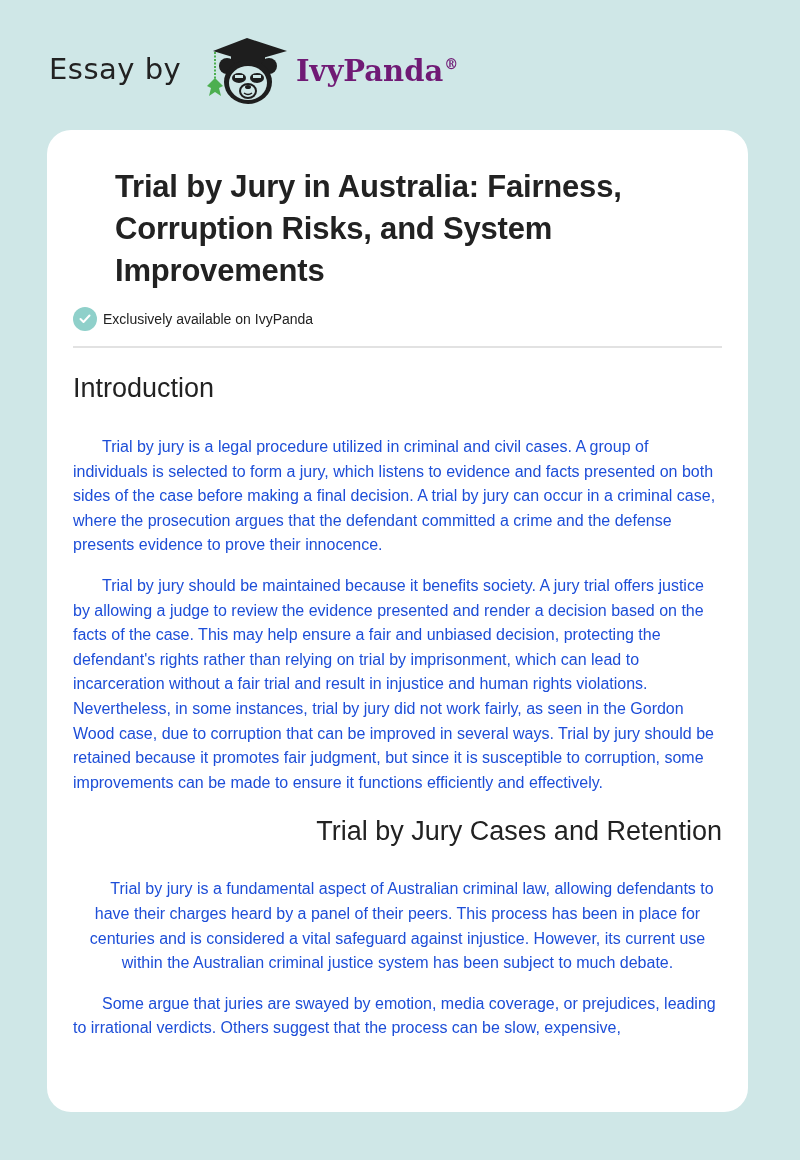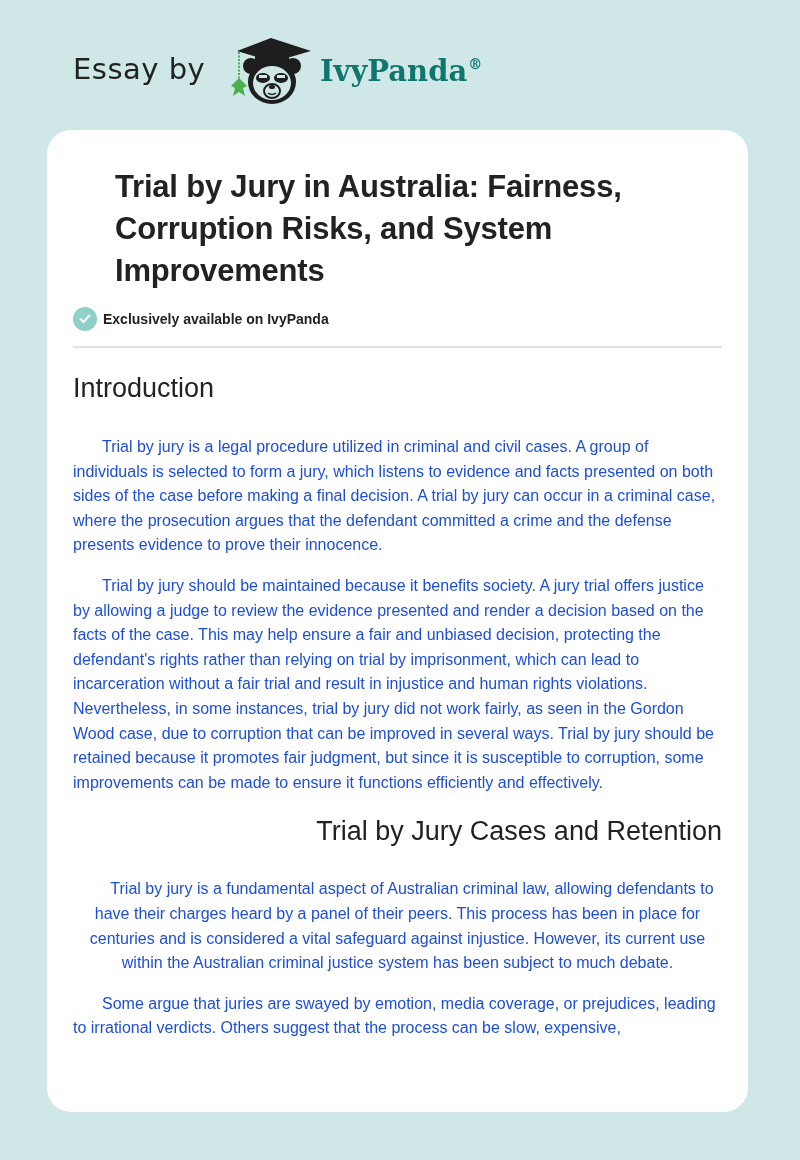--- a/index.html
+++ b/index.html
@@ -1,27 +1,27 @@
 <!DOCTYPE html>
 <html><head>
 <meta charset="utf-8">
 <style>
   * { box-sizing: border-box; margin: 0; padding: 0; }
   html, body { width: 800px; height: 1160px; overflow: hidden; }
   body { background: #cfe7e7; font-family: "Liberation Sans", sans-serif; color: #222; position: relative; }
-  .header { position: absolute; left: 0; top: 0; width: 697px; height: 130px; margin-left: 24px; }
+  .header { position: absolute; left: 0; top: 0; width: 697px; height: 130px; }
   .essay-by { position: absolute; left: 49px; top: 52px; font-family: "DejaVu Sans", sans-serif; font-size: 29px; color: #222; letter-spacing: 0.5px; }
   .logo-icon { position: absolute; left: 203px; top: 36px; width: 88px; height: 72px; }
-  .brand { position: absolute; left: 296px; top: 54px; font-family: "DejaVu Serif", serif; font-weight: bold; font-size: 29px; color: #0f766e; }
+  .brand { position: absolute; left: 296px; top: 54px; font-family: "DejaVu Serif", serif; font-weight: bold; font-size: 29px; color: #701a75; }
   .reg { font-size: 14px; vertical-align: top; position: relative; top: 2px; margin-left: 1px; }
   .card { position: absolute; left: 47px; top: 130px; width: 701px; height: 982px; background: #fff; border-radius: 24px; padding: 0 26px; overflow: hidden; }
   .title { margin-top: 36px; font-size: 31px; font-weight: bold; line-height: 42px; color: #222; letter-spacing: -0.2px; margin-left: 42px; }
   .badge-row { display: flex; align-items: center; margin-top: 14px; height: 26px; }
   .check { width: 24px; height: 24px; border-radius: 50%; background: #8fd0ca; display: flex; align-items: center; justify-content: center; margin-right: 6px; }
-  .badge-text { font-size: 14px; font-weight: bold; color: #222; }
+  .badge-text { font-size: 14px; font-weight: normal; color: #222; }
   .divider { height: 2px; background: #e2e2e2; margin-top: 14px; }
   h2 { font-size: 27px; font-weight: normal; color: #222; line-height: 34px; }
   .h-intro { margin-top: 23px; }
   .h-cases { margin-top: 19px; text-align: right; }
   p { font-size: 16px; line-height: 24.6px; color: #1d4ed8; text-indent: 29px; }
   .p1 { margin-top: 30px; }
   .p2 { margin-top: 16px; }
   .p3 { margin-top: 29px; text-align: center; }
   .p4 { margin-top: 16px; }
 </style>

